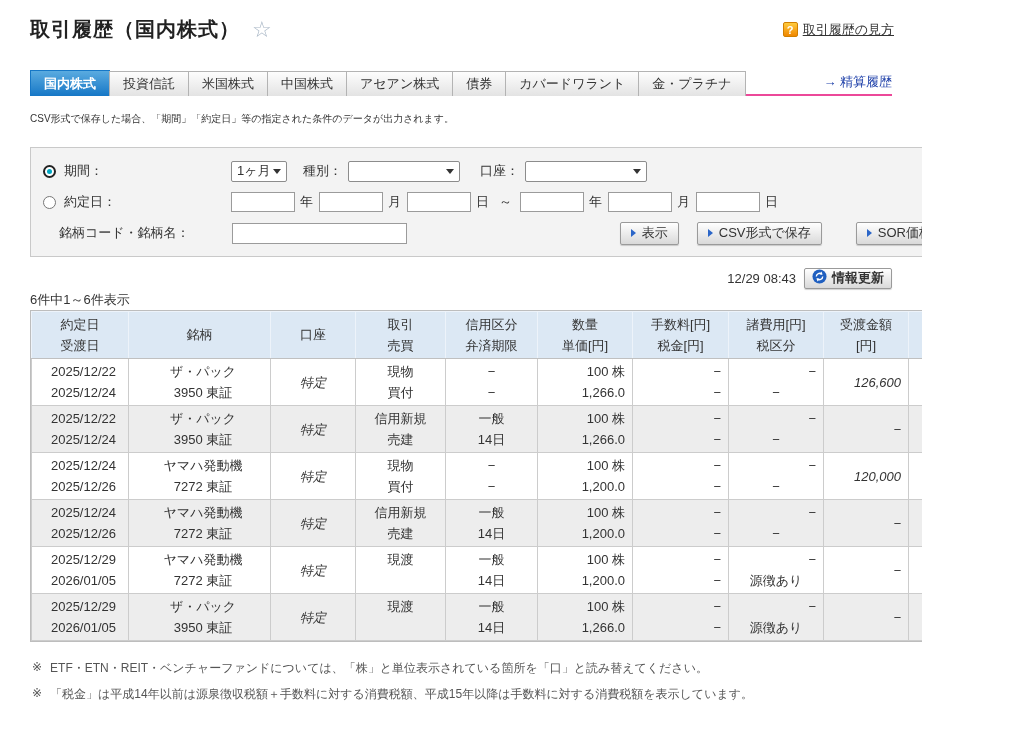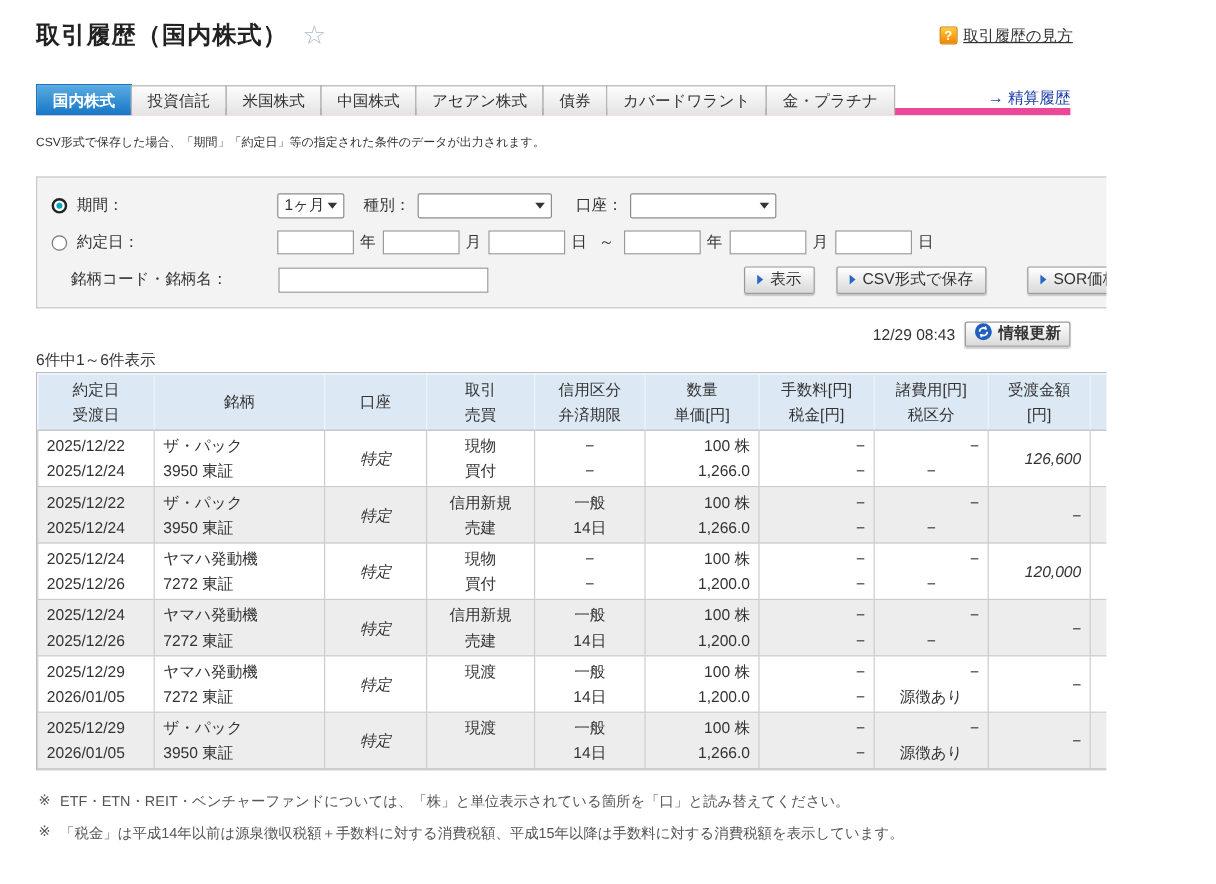--- a/index.html
+++ b/index.html
@@ -11,21 +11,21 @@
   .title-row { position:absolute; top:16px; left:30px; right:28px; display:flex; align-items:center; }
   .title-row h1 { font-size:20px; font-weight:bold; color:#222; letter-spacing:1px; }
   .star { margin-left:12px; font-size:22px; color:#a9b7c6; cursor:pointer; line-height:1; }
   .help { margin-left:auto; display:flex; align-items:center; gap:5px; cursor:pointer; }
   .qicon { width:15px; height:15px; border-radius:2px; border:1px solid #d07f00;
            background:linear-gradient(#ffcb3d,#f08700); color:#fff; font-weight:bold; font-size:11px;
            display:flex; align-items:center; justify-content:center; }
   .help-text { font-size:13px; color:#333; text-decoration:underline; }
 
   
-  .tab-row { position:absolute; top:70px; left:30px; right:30px; height:26px; border-bottom:6px solid #ec4899; }
+  .tab-row { position:absolute; top:70px; left:30px; right:30px; height:26px; border-bottom:2px solid #ec4899; }
   .tabs { display:flex; align-items:flex-end; height:26px; }
   .tab { height:25px; padding:0 13px; display:flex; align-items:center; font-size:13px; color:#333;
          background:linear-gradient(#fdfdfd,#e3e3e3); border:1px solid #b3b3b3; border-bottom:none;
          margin-right:-1px; cursor:pointer; white-space:nowrap; }
   .tab.active { background:linear-gradient(#5aabe0,#1677c6); color:#fff; font-weight:bold;
                 border-color:#1677c6; height:26px; }
   .settle-link { position:absolute; right:0; top:3px; font-size:13px; color:#1c3ea8; cursor:pointer; }
 
   .desc { position:absolute; top:112px; left:30px; font-size:10px; color:#333; }
 
@@ -73,21 +73,21 @@
   .tbl-wrap { position:absolute; top:310px; left:30px; width:948px; border:1px solid #bdbdbd; }
   table { width:100%; border-collapse:collapse; table-layout:fixed; }
   thead th { background:#dce8f4; border:1px solid #edf3fa; border-bottom:1px solid #c0c0c0;
              height:47px; font-weight:normal; font-size:13px; color:#333; text-align:center;
              vertical-align:middle; }
   thead th .hl { height:21px; line-height:21px; }
   tbody td { height:47px; border:1px solid #cccccc; font-size:13px; color:#333; vertical-align:middle; padding:0; }
   tbody tr:nth-child(even) { background:#ededed; }
   td .l { height:21px; line-height:21px; }
   td .s { line-height:21px;font-style:italic; }
-  .al { text-align:left;margin-left:31px; }  .al .l, .al .s { padding-left:7px; }
+  .al { text-align:center;margin-left:31px; }  .al .l, .al .s { padding-left:7px; }
   .ac { text-align:center; }
   .ar { text-align:right; } .ar .l, .ar .s { padding-right:7px; }
   .c2c { text-align:center !important; padding-right:0 !important; }
 
   
   .notes { position:absolute; top:660px; left:32px; right:28px; font-size:12px; color:#555; }
   .note { display:flex; gap:8px; margin-bottom:9px; }
 </style>
 </head>
 <body>

